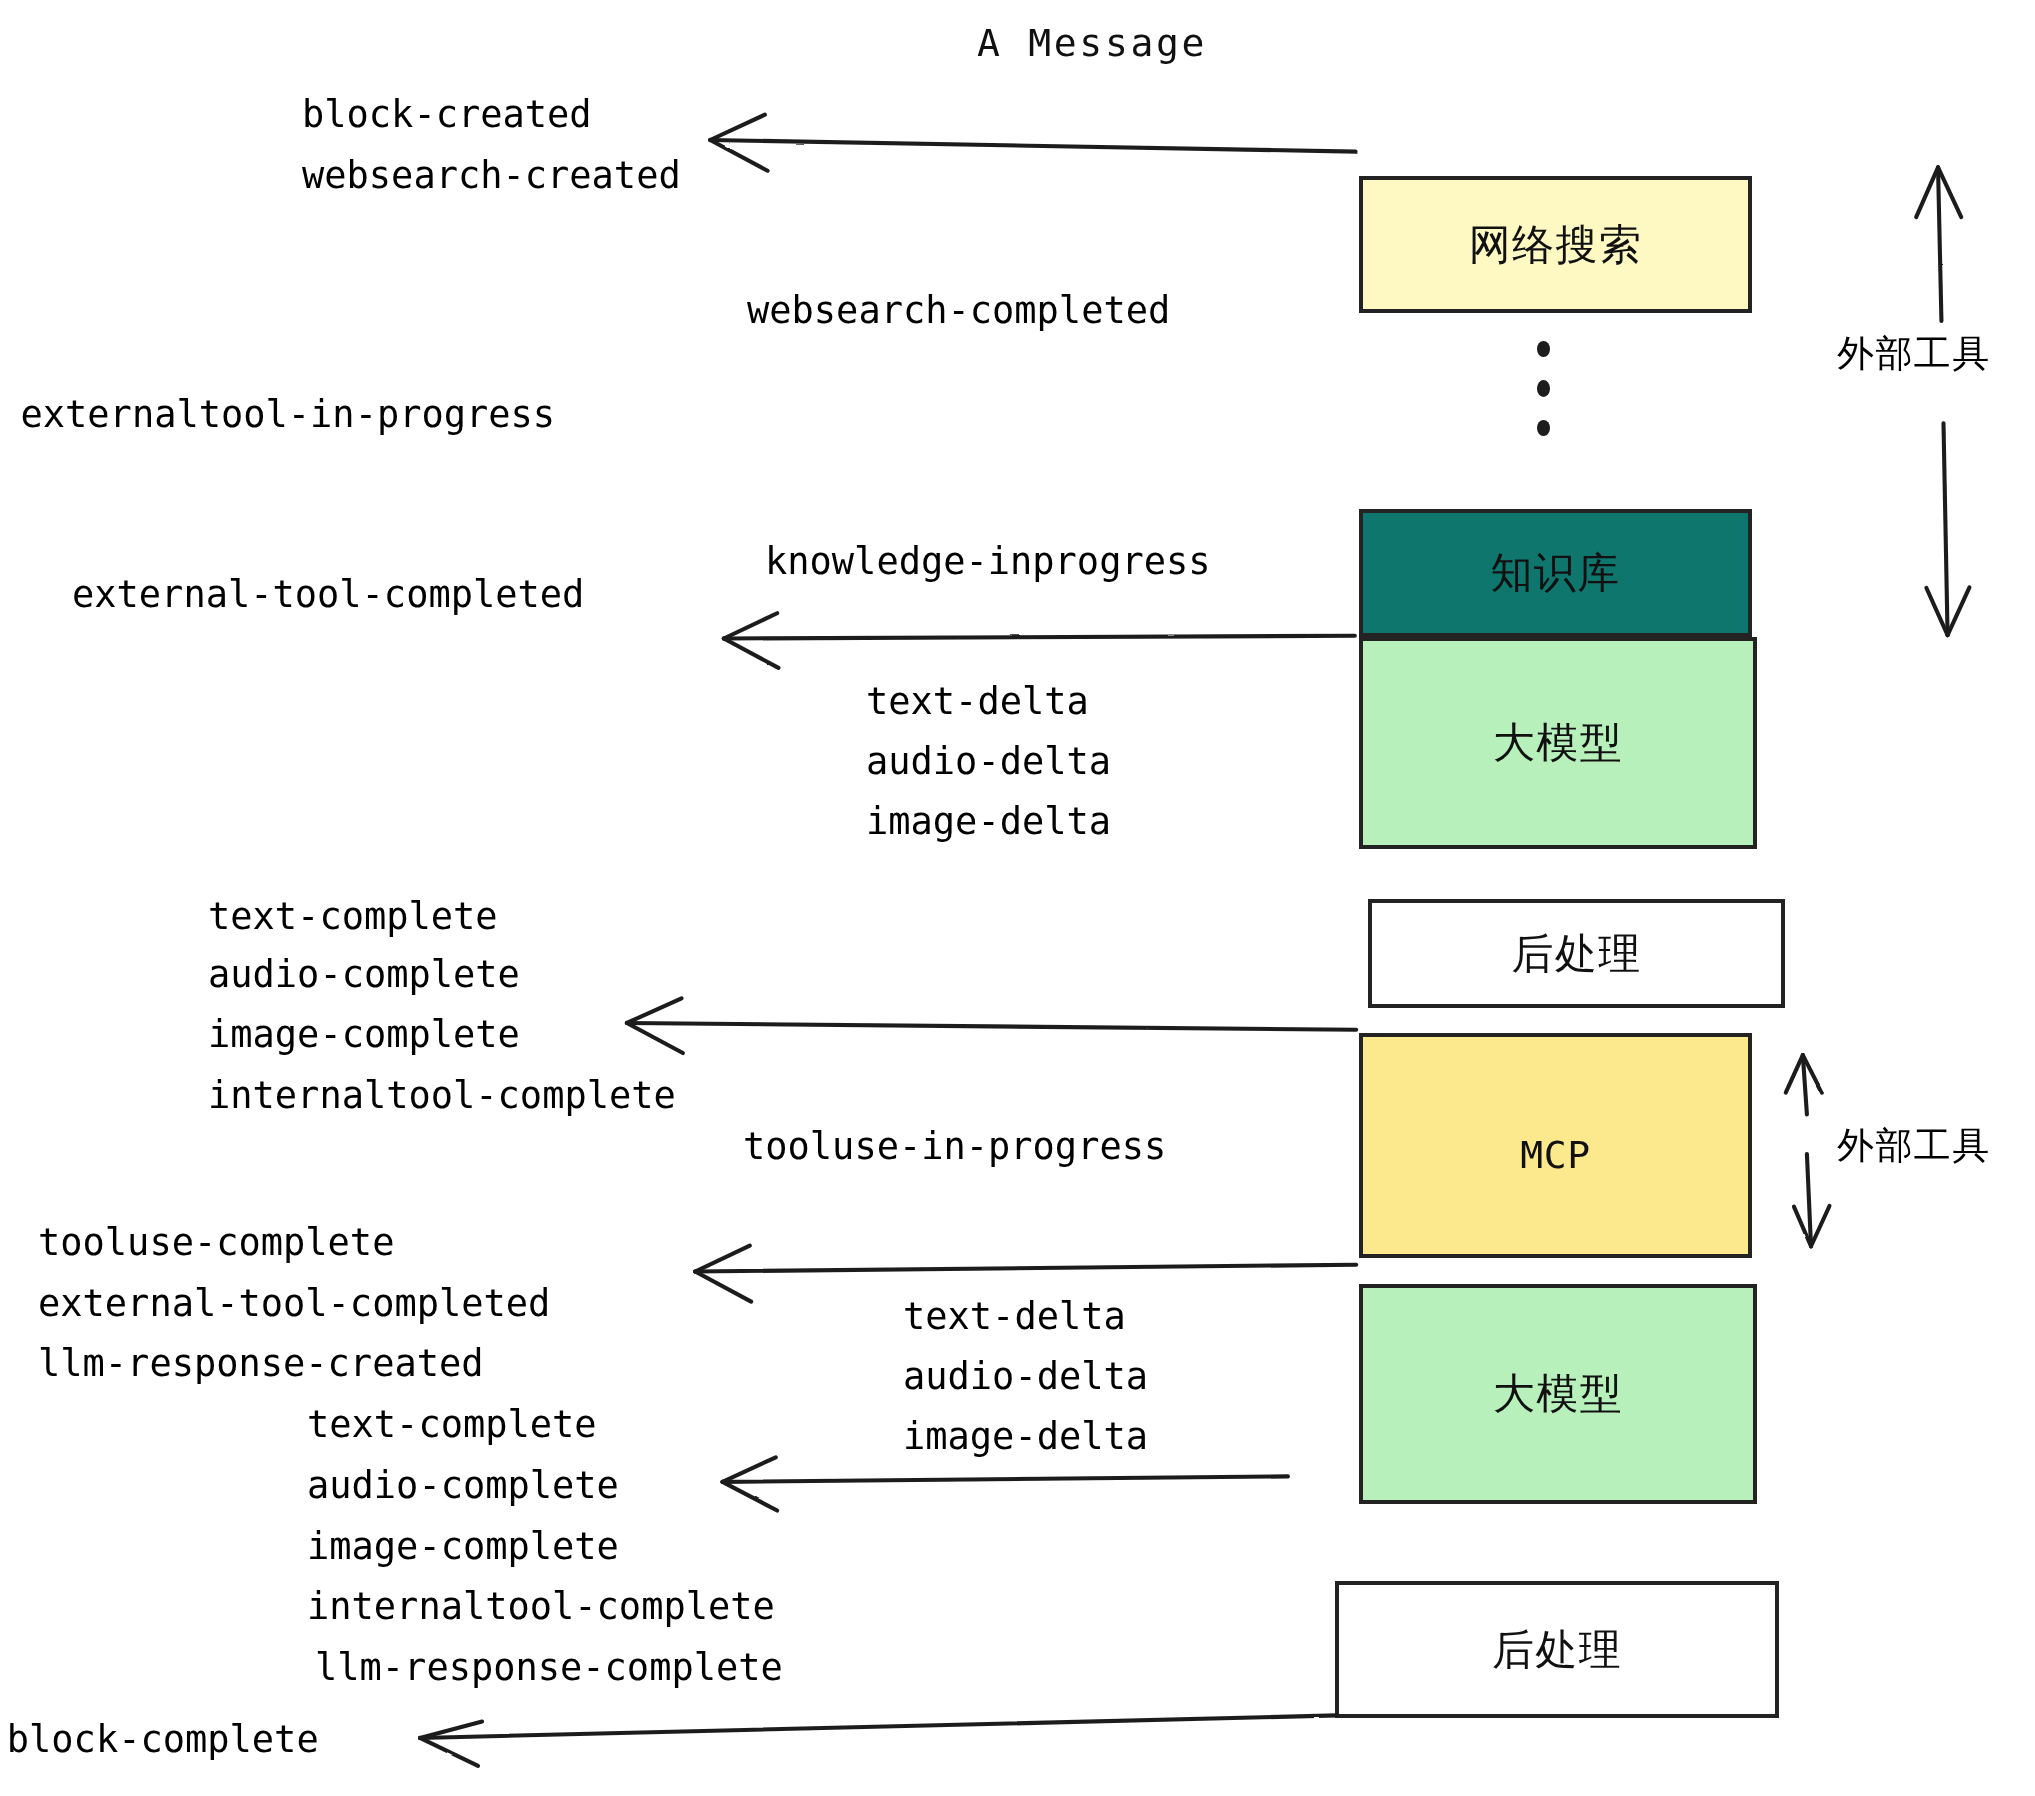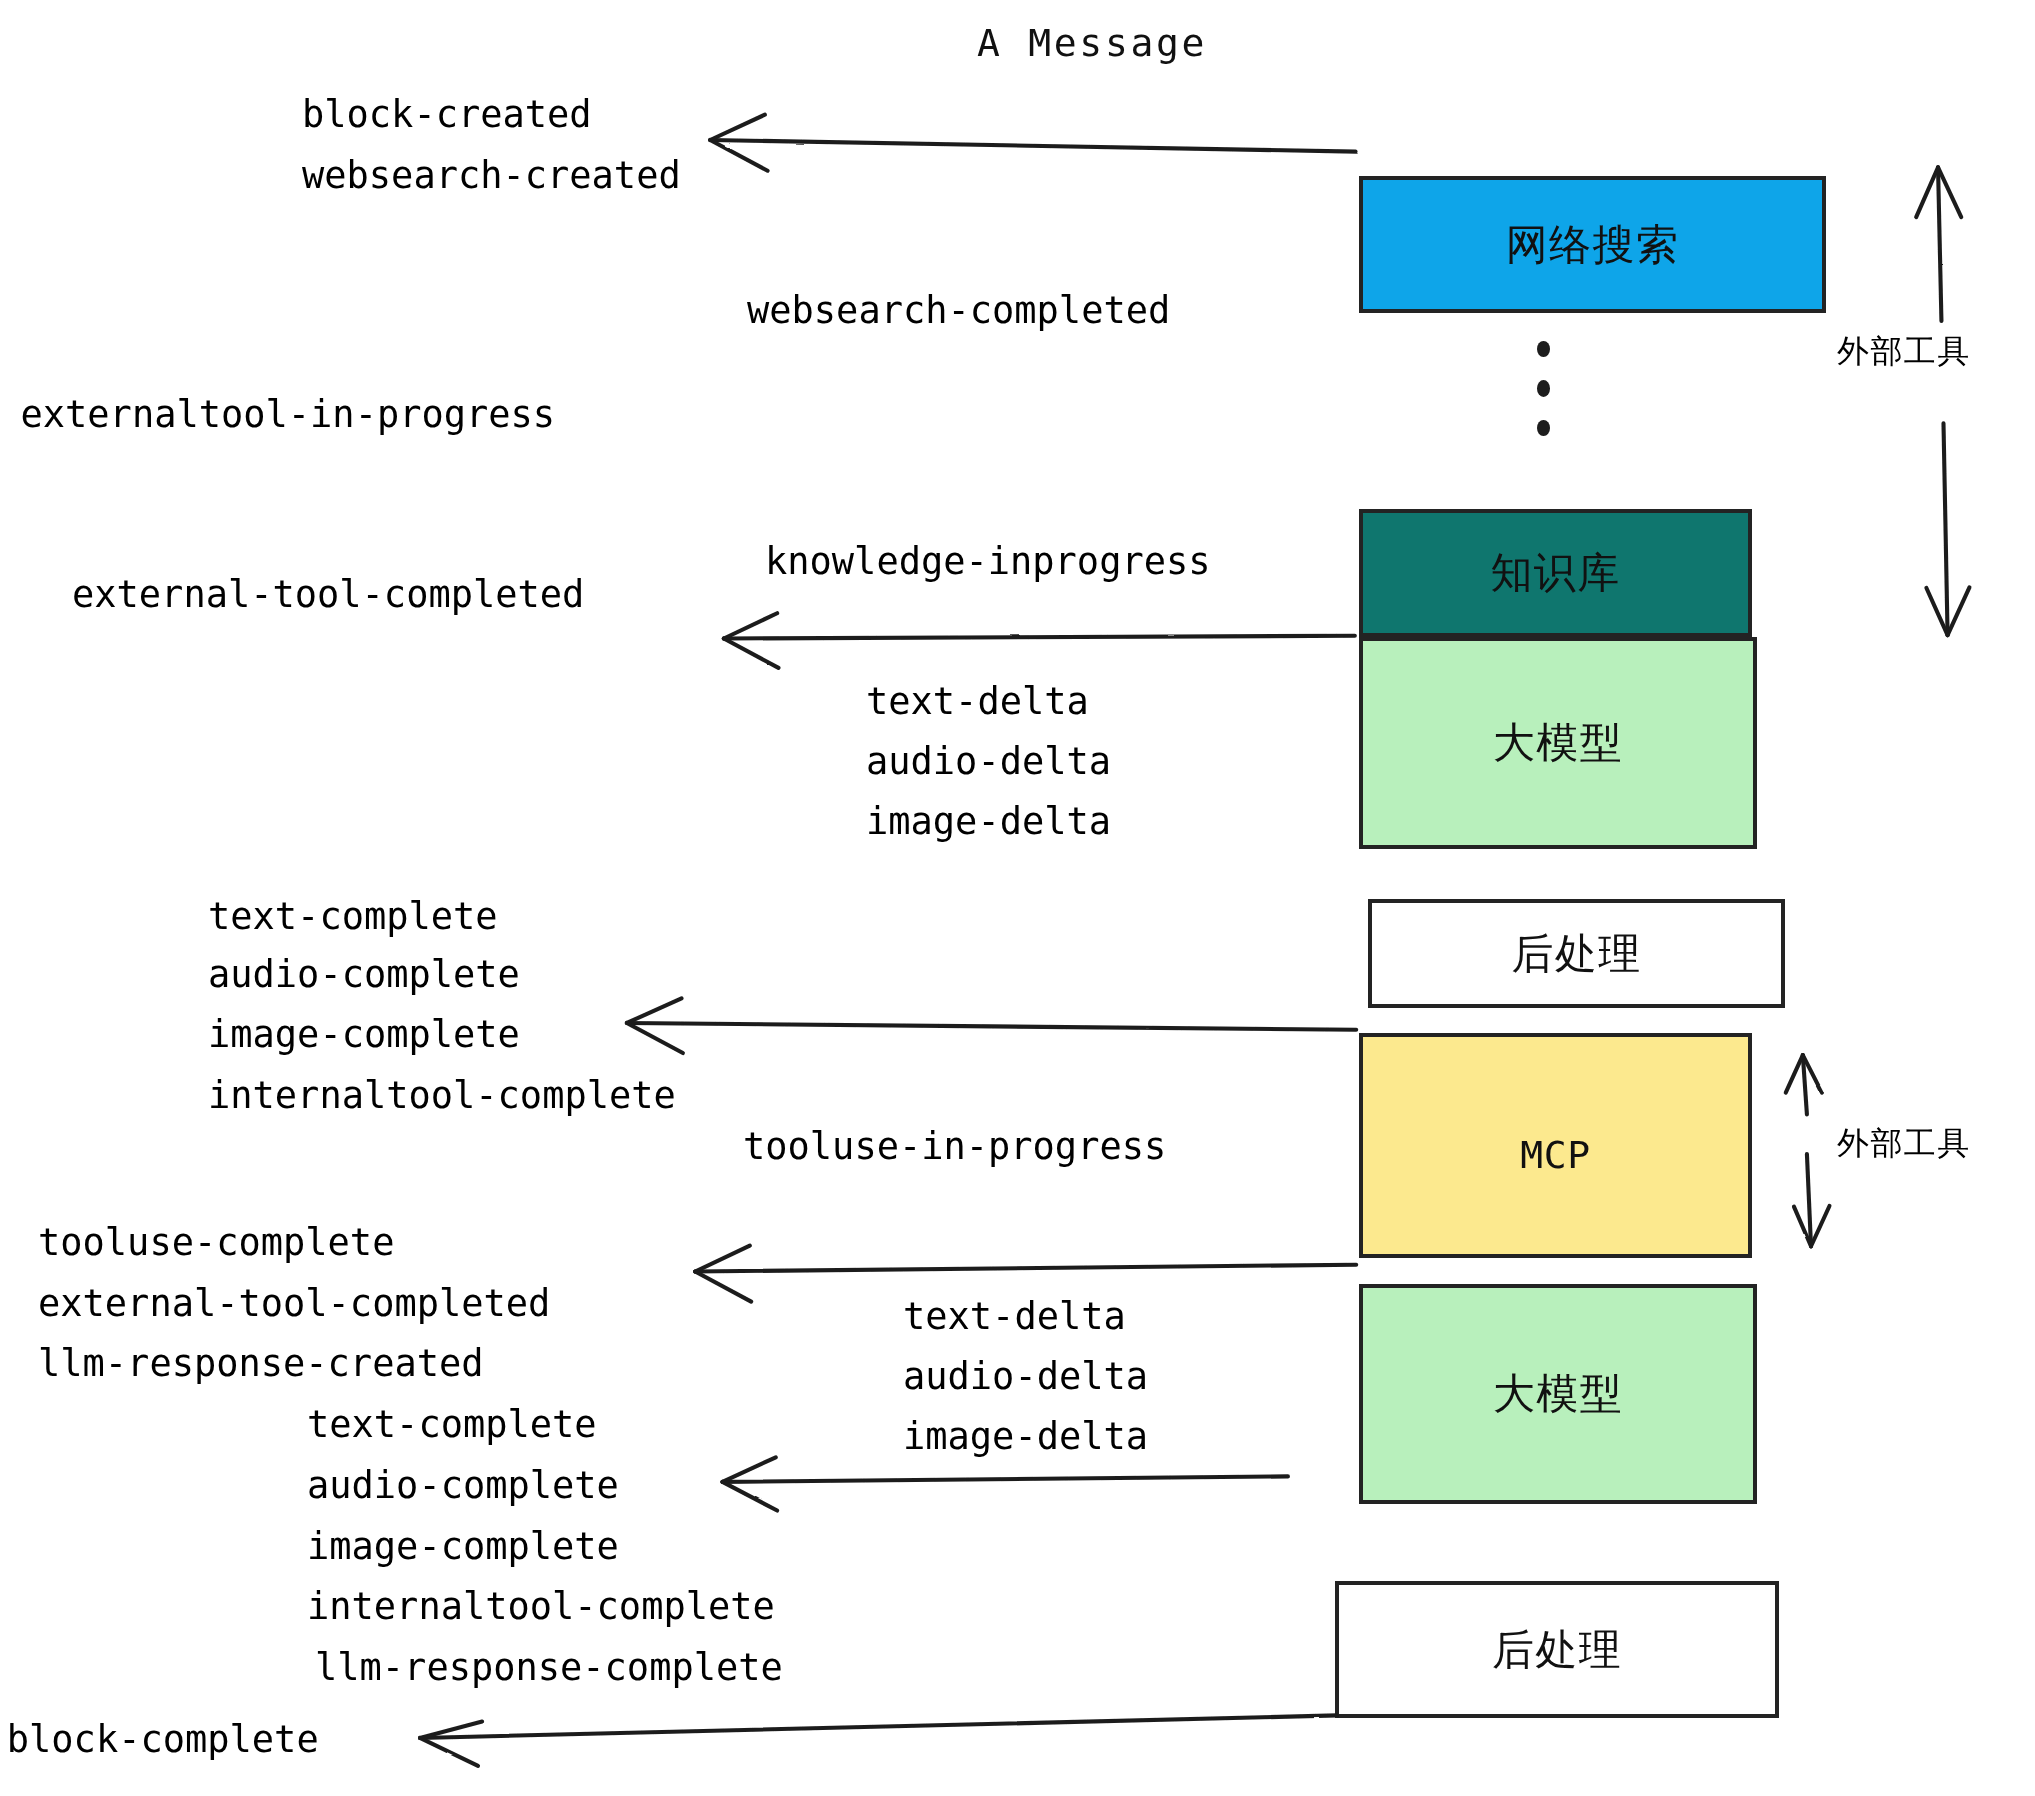--- a/index.html
+++ b/index.html
@@ -23,21 +23,21 @@
   .title{
     position:absolute;
     font-family:"DejaVu Sans Mono","Liberation Mono",monospace;
     font-size:38px;
     letter-spacing:2.7px;
     color:#111111;
     white-space:pre;
   }
   .cjk{
     font-family:"DejaVu Sans","Liberation Sans",sans-serif;
-    font-size:32px;
+    font-size:37px;
     letter-spacing:1.4px;
   }
 
   
   .box{
     position:absolute;
     border:4.8px solid #232323;
     box-sizing:border-box;
     display:flex;align-items:center;justify-content:center;
   }
@@ -93,21 +93,21 @@
   <div class="lbl" style="left:903px;top:1358px;">audio-delta</div>
   <div class="lbl" style="left:903px;top:1418px;">image-delta</div>
 
   <div class="lbl" style="left:307px;top:1406px;">text-complete</div>
   <div class="lbl" style="left:307px;top:1467px;">audio-complete</div>
   <div class="lbl" style="left:307px;top:1528px;">image-complete</div>
   <div class="lbl" style="left:307px;top:1588px;">internaltool-complete</div>
   <div class="lbl" style="left:307px;top:1649px;margin-left:8px;">llm-response-complete</div>
   <div class="lbl" style="left:6.8px;top:1721px;">block-complete</div>
 
-  <div class="box" style="left:1359px;top:176px;width:467px;height:137px;background:#0ea5e9;">
+  <div class="box" style="left:1359px;top:176px;width:393px;height:137px;background:#fef9c3;">
     <span class="cjk">网络搜索</span>
   </div>
 
   <div class="dots" style="left:1537px;top:341px;">
     <i></i>
     <i></i>
     <i></i>
   </div>
 
   <div class="box" style="left:1359px;top:509px;width:393px;height:128px;background:#0f766e;">

